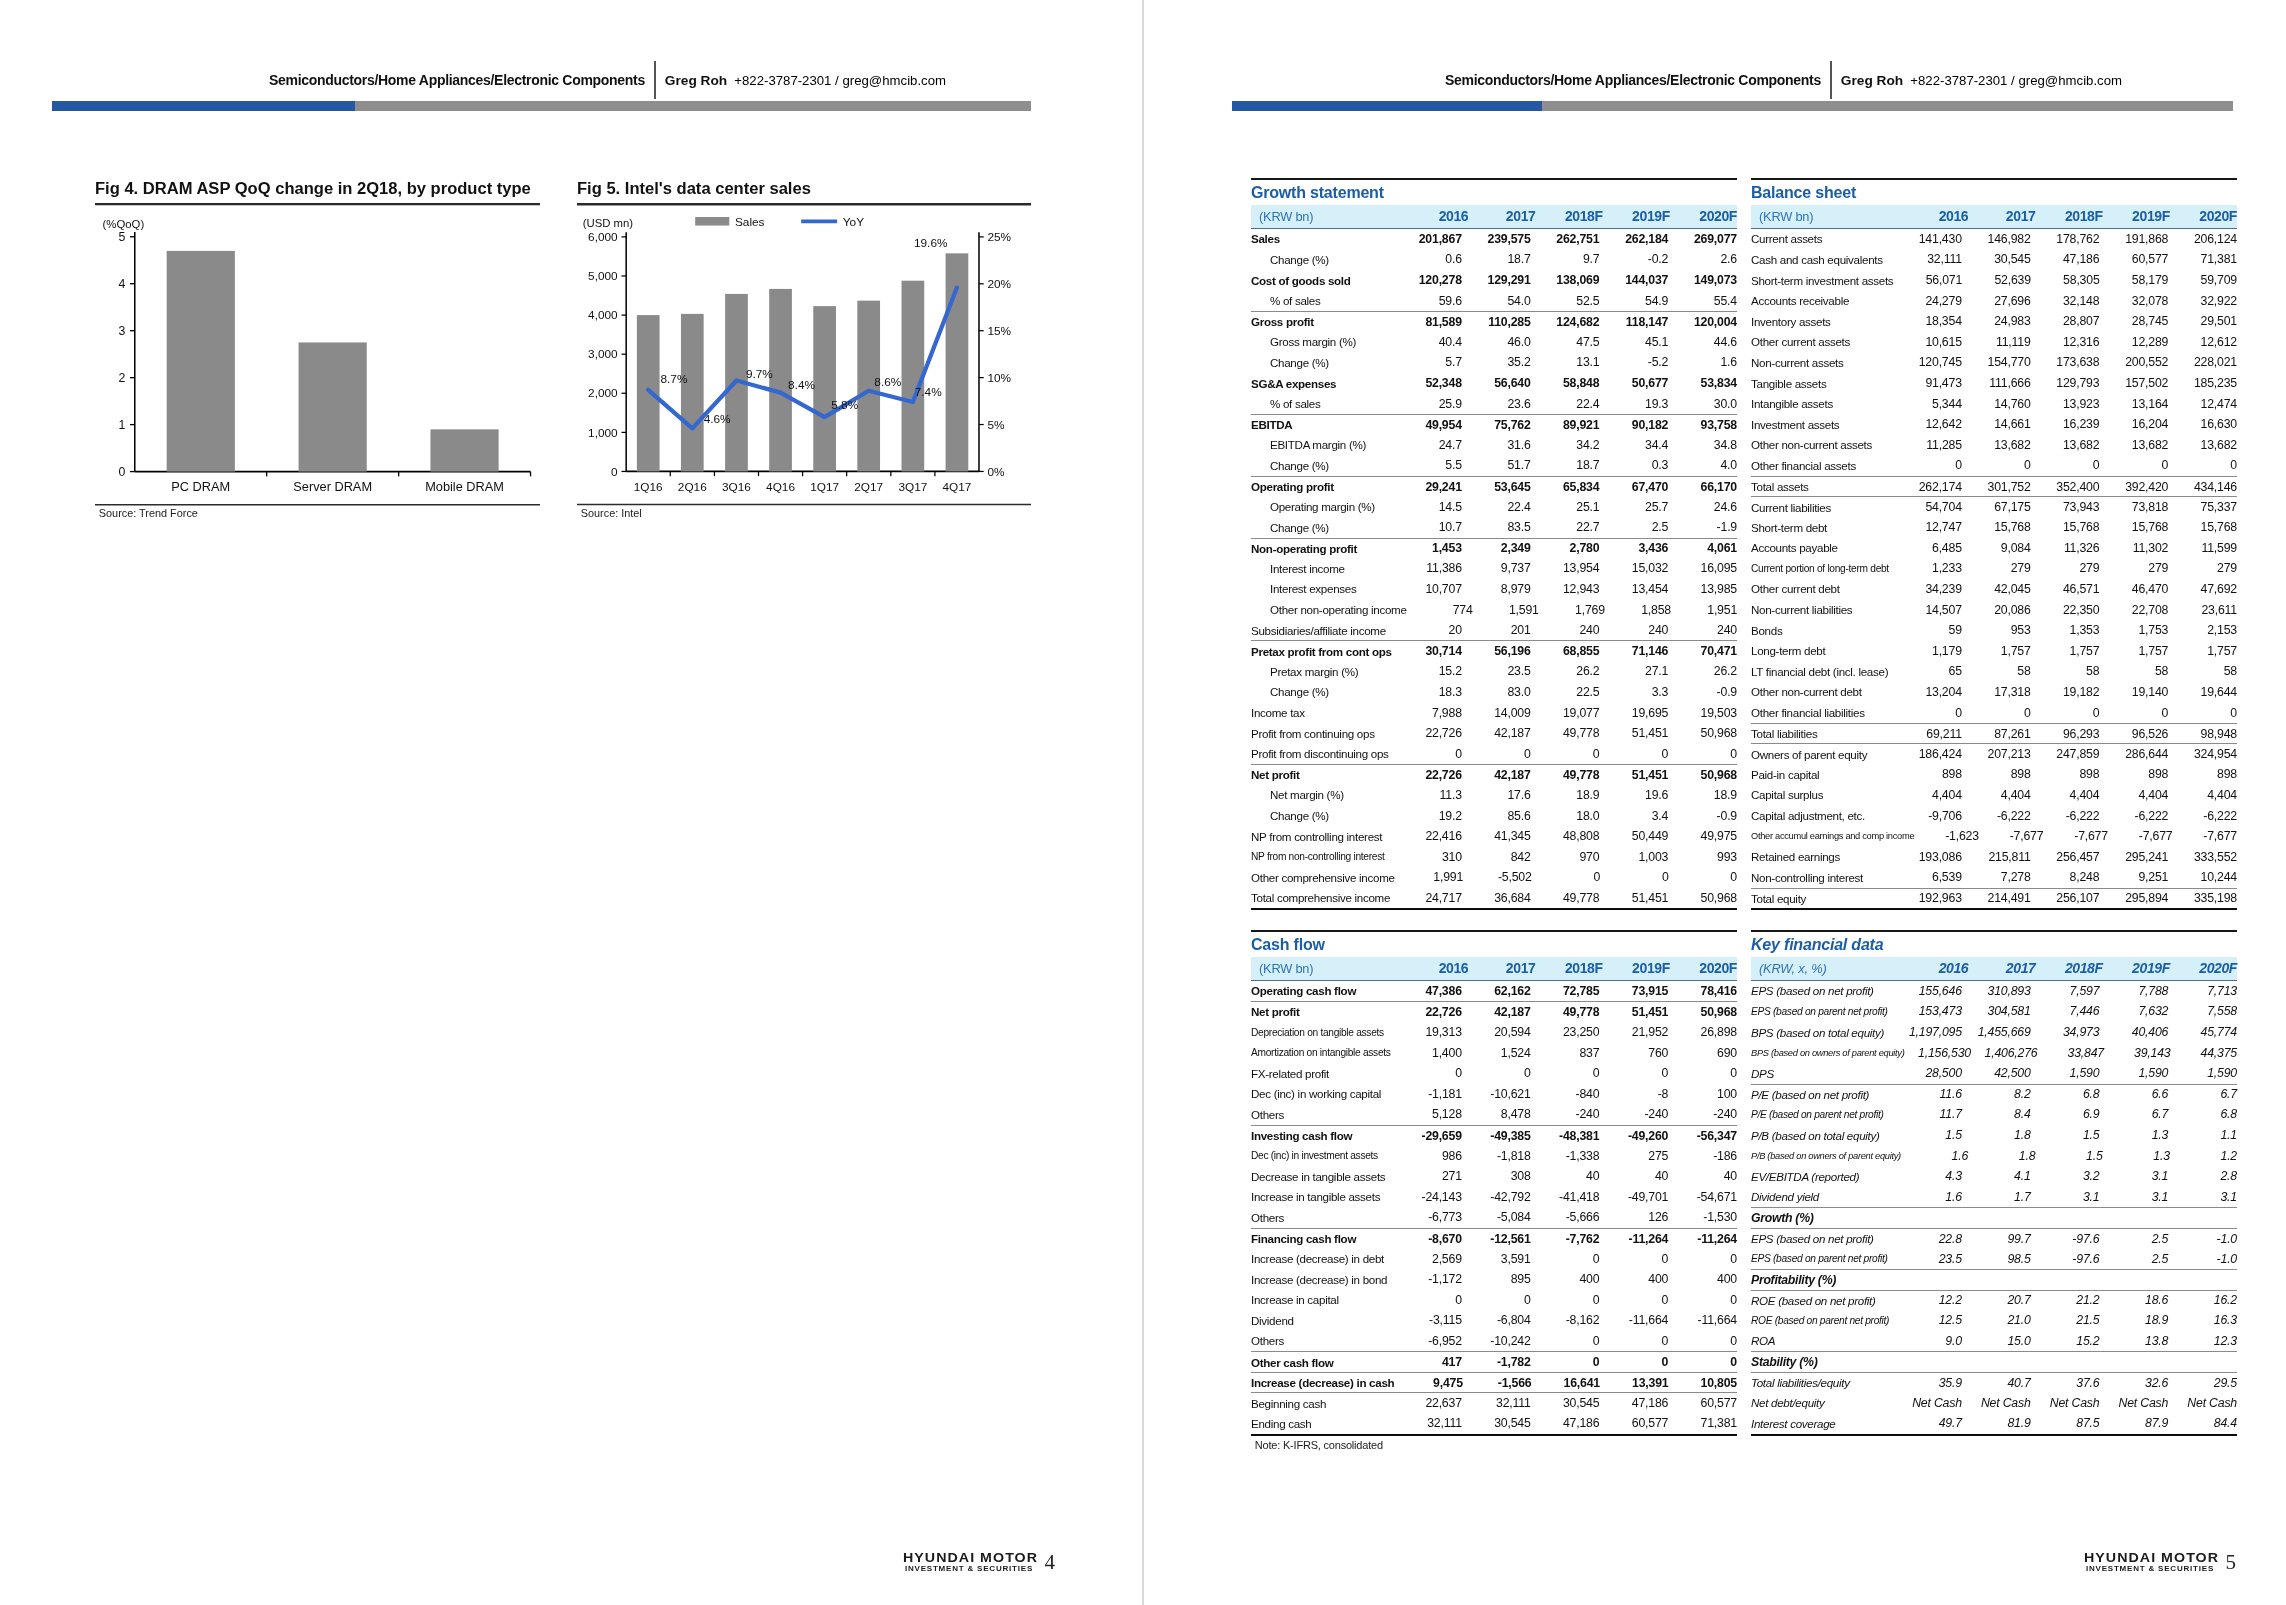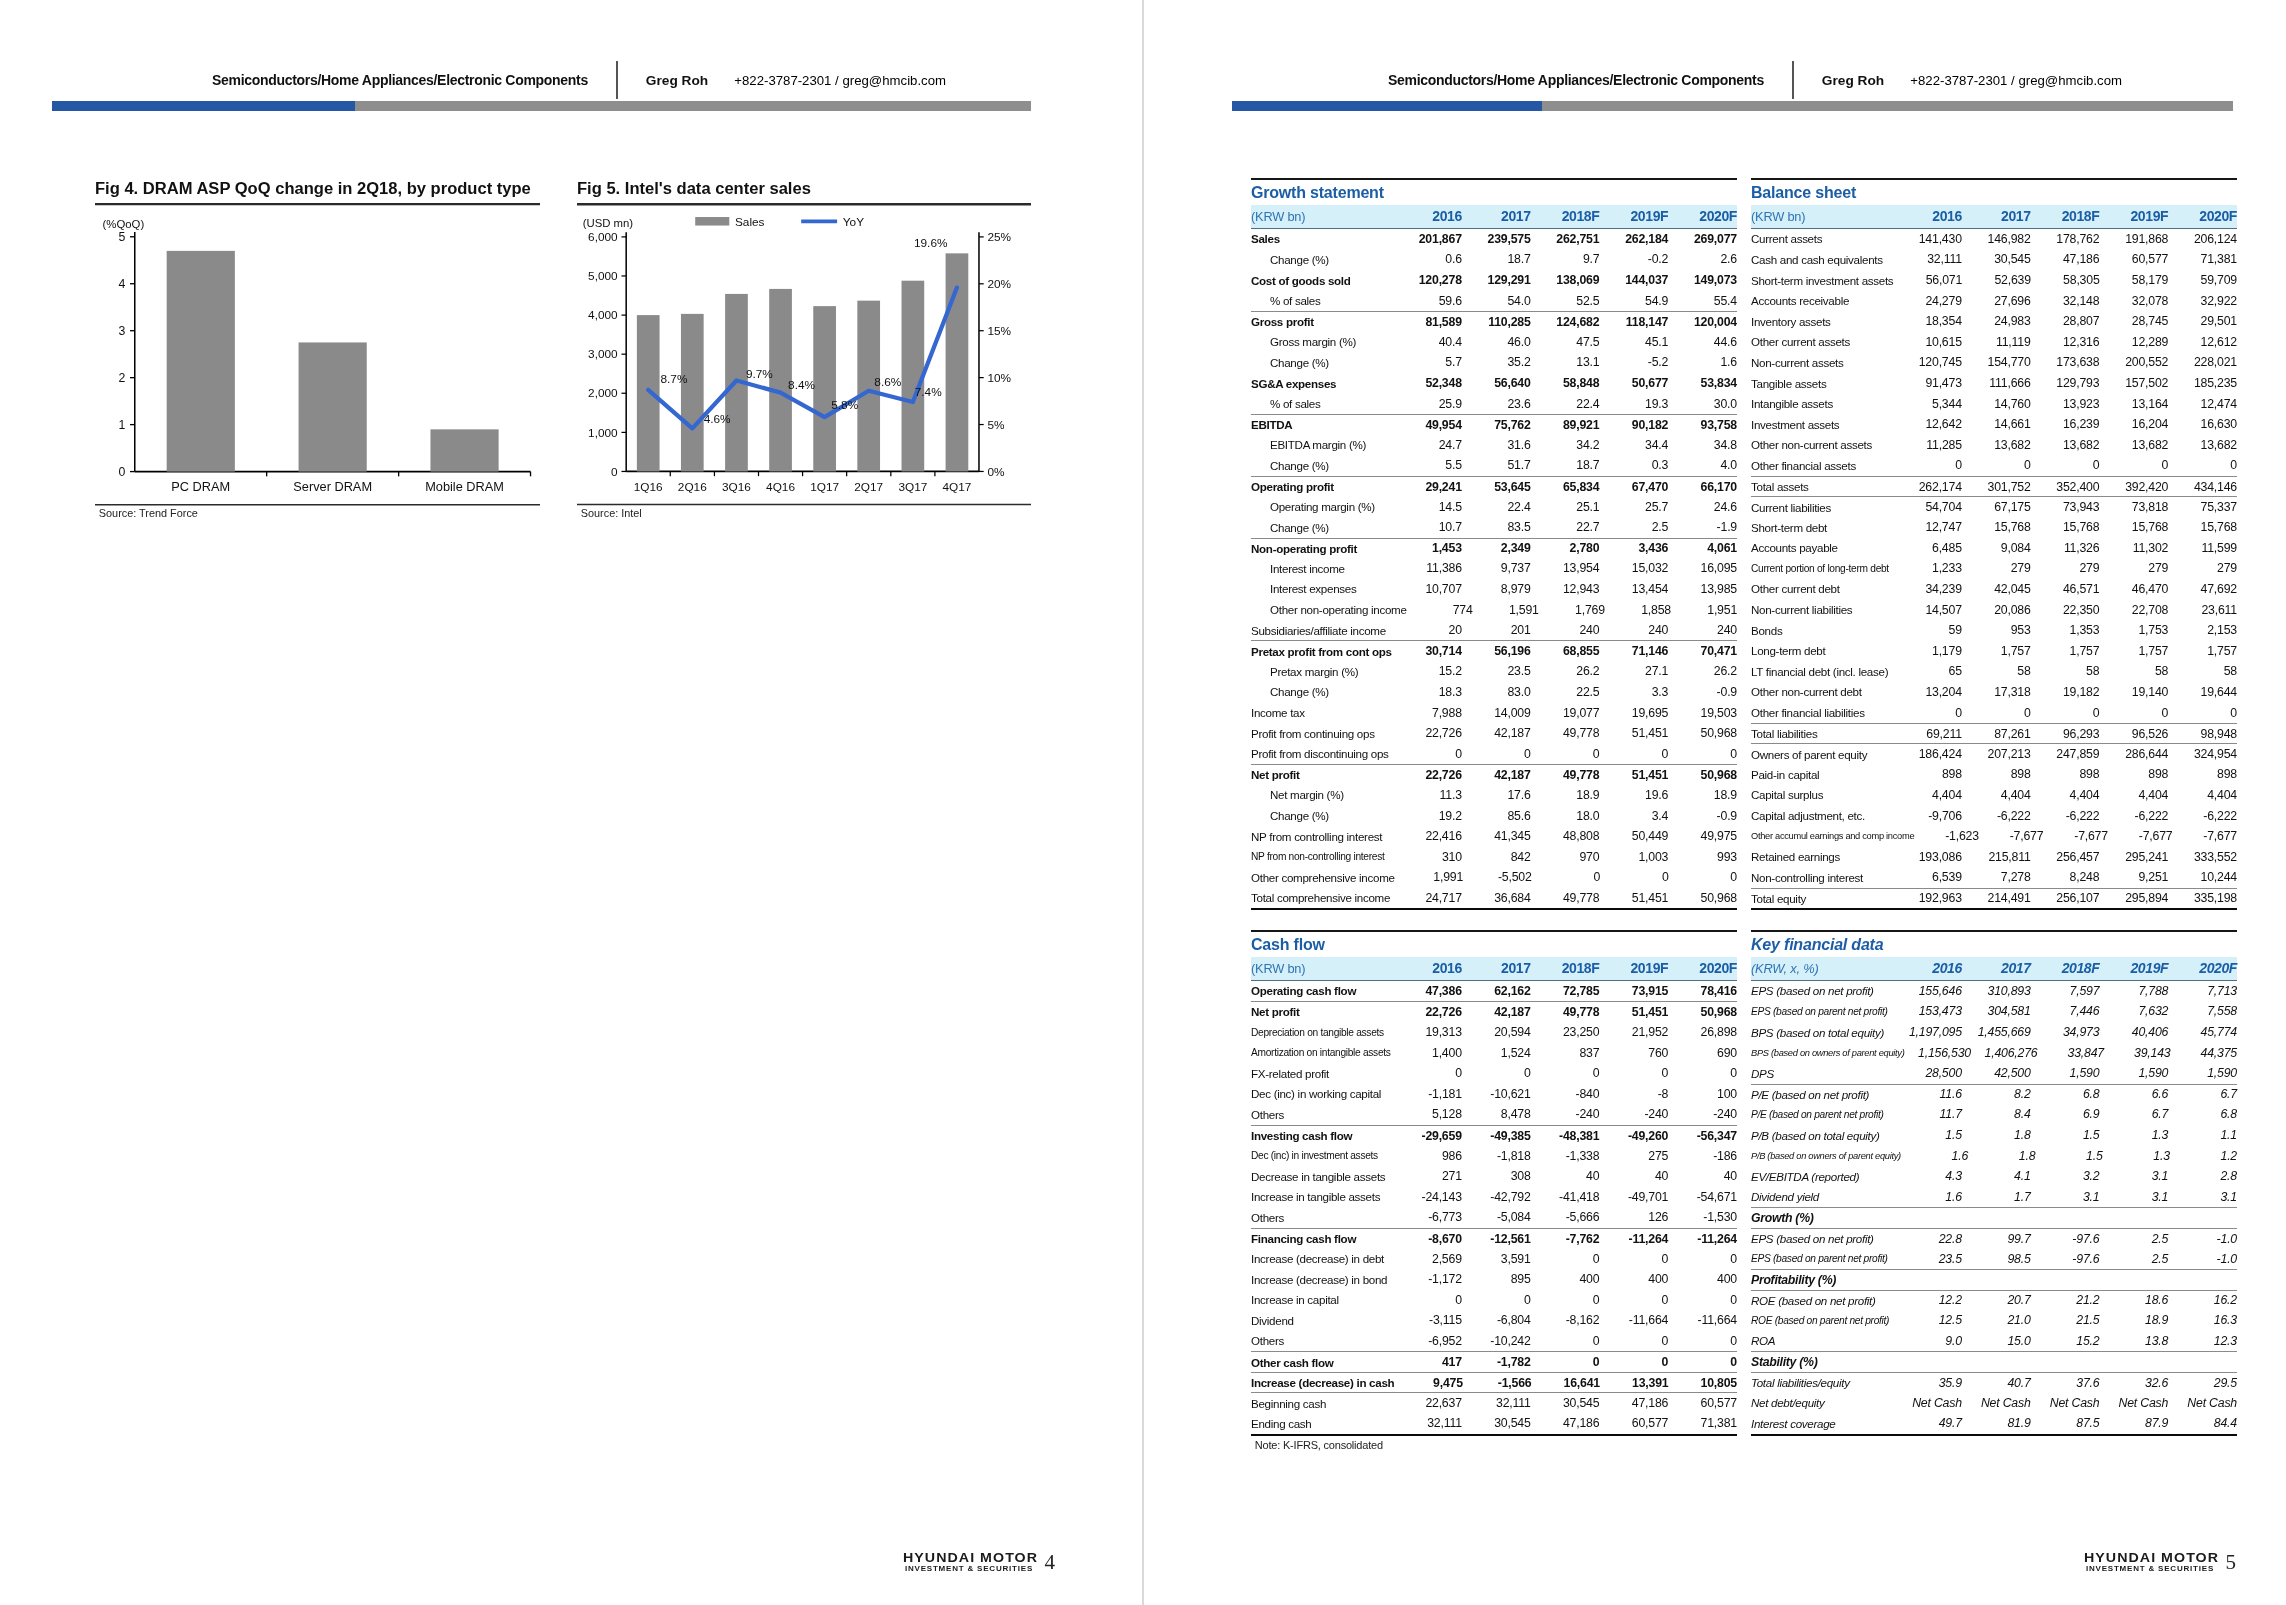--- a/index.html
+++ b/index.html
@@ -4,21 +4,21 @@
 <style>
   html,body{margin:0;padding:0;background:#ffffff;}
   body{width:2286px;height:1605px;overflow:hidden;font-family:"Liberation Sans",sans-serif;color:#111;}
   .canvas{position:relative;width:2286px;height:1605px;background:#fff;}
   .page{position:absolute;top:0;width:1143px;height:1605px;}
   #page-left{left:0;}
   #page-right{left:1143px;}
   .page-divider{position:absolute;left:1142px;top:0;width:1.9px;height:1605px;background:#d9d9d9;}
 
   
-  .page-header{position:absolute;top:59px;display:flex;align-items:center;gap:28px;height:42px;}
+  .page-header{position:absolute;top:59px;display:flex;align-items:center;gap:9px;height:42px;}
   #page-left .page-header{right:197px;}
   #page-right .page-header{right:164px;}
   .cat{font-weight:bold;font-size:14px;letter-spacing:-0.3px;white-space:nowrap;}
   .hdr-vline{width:1.9px;height:38px;background:#555;}
   .analyst{font-weight:bold;font-size:13.7px;white-space:nowrap;}
   .contact{font-size:13.2px;color:#000000;white-space:nowrap;margin-left:-1.9px;}
   .header-bar{position:absolute;top:101px;height:9.5px;display:flex;}
   #page-left .header-bar{left:52px;width:979px;}
   #page-right .header-bar{left:89px;width:1001px;}
   .bar-blue{width:31%;height:100%;background:#2458a4;}
@@ -39,21 +39,21 @@
   .pageno{font-family:"Liberation Serif",serif;font-size:21px;color:#222;}
 
   
   .fin-table{position:absolute;width:486px;border-top:2.8px solid #161616;}
   #tbl-income{left:108px;top:178px;}
   #tbl-balance{left:608px;top:178px;}
   #tbl-cash{left:108px;top:930px;}
   #tbl-key{left:608px;top:930px;font-style:italic;}
   .tbl-title{font-size:16px;font-weight:bold;color:#1b5ea6;height:24.6px;line-height:25.6px;letter-spacing:-0.2px;}
   .tbl-head{display:flex;background:#d6f0f9;height:23px;align-items:center;border-bottom:1.9px solid #4d6f86;}
-  .tbl-head .unit{flex:0 0 142px;color:#2e74b5;font-size:12.8px;letter-spacing:-0.2px;}
+  .tbl-head .unit{flex:0 0 142px;color:#2e74b5;font-size:12.8px;letter-spacing:-0.2px;padding-left:8px;}
   .tbl-head .ycol{flex:1;text-align:right;font-weight:bold;color:#1b5ea6;font-size:14px;letter-spacing:-0.4px;}
   .tbl-body{border-bottom:2.8px solid #0a0a0a;}
   .trow{display:flex;height:20.6px;align-items:center;font-size:12.3px;letter-spacing:-0.2px;box-sizing:border-box;}
   .trow .lbl{flex:0 0 142px;font-size:11.6px;white-space:nowrap;letter-spacing:-0.3px;}
   .trow .val{flex:1;text-align:right;white-space:nowrap;}
   .trow.b{font-weight:bold;}
   .trow.t{border-top:0.9px solid #8a8a8a;}
   .trow.i .lbl{padding-left:19px;flex-basis:142px;box-sizing:border-box;}
   .trow.m .lbl{font-size:10.2px;}
   .trow.x .lbl{font-size:9.3px;text-align:right;}

